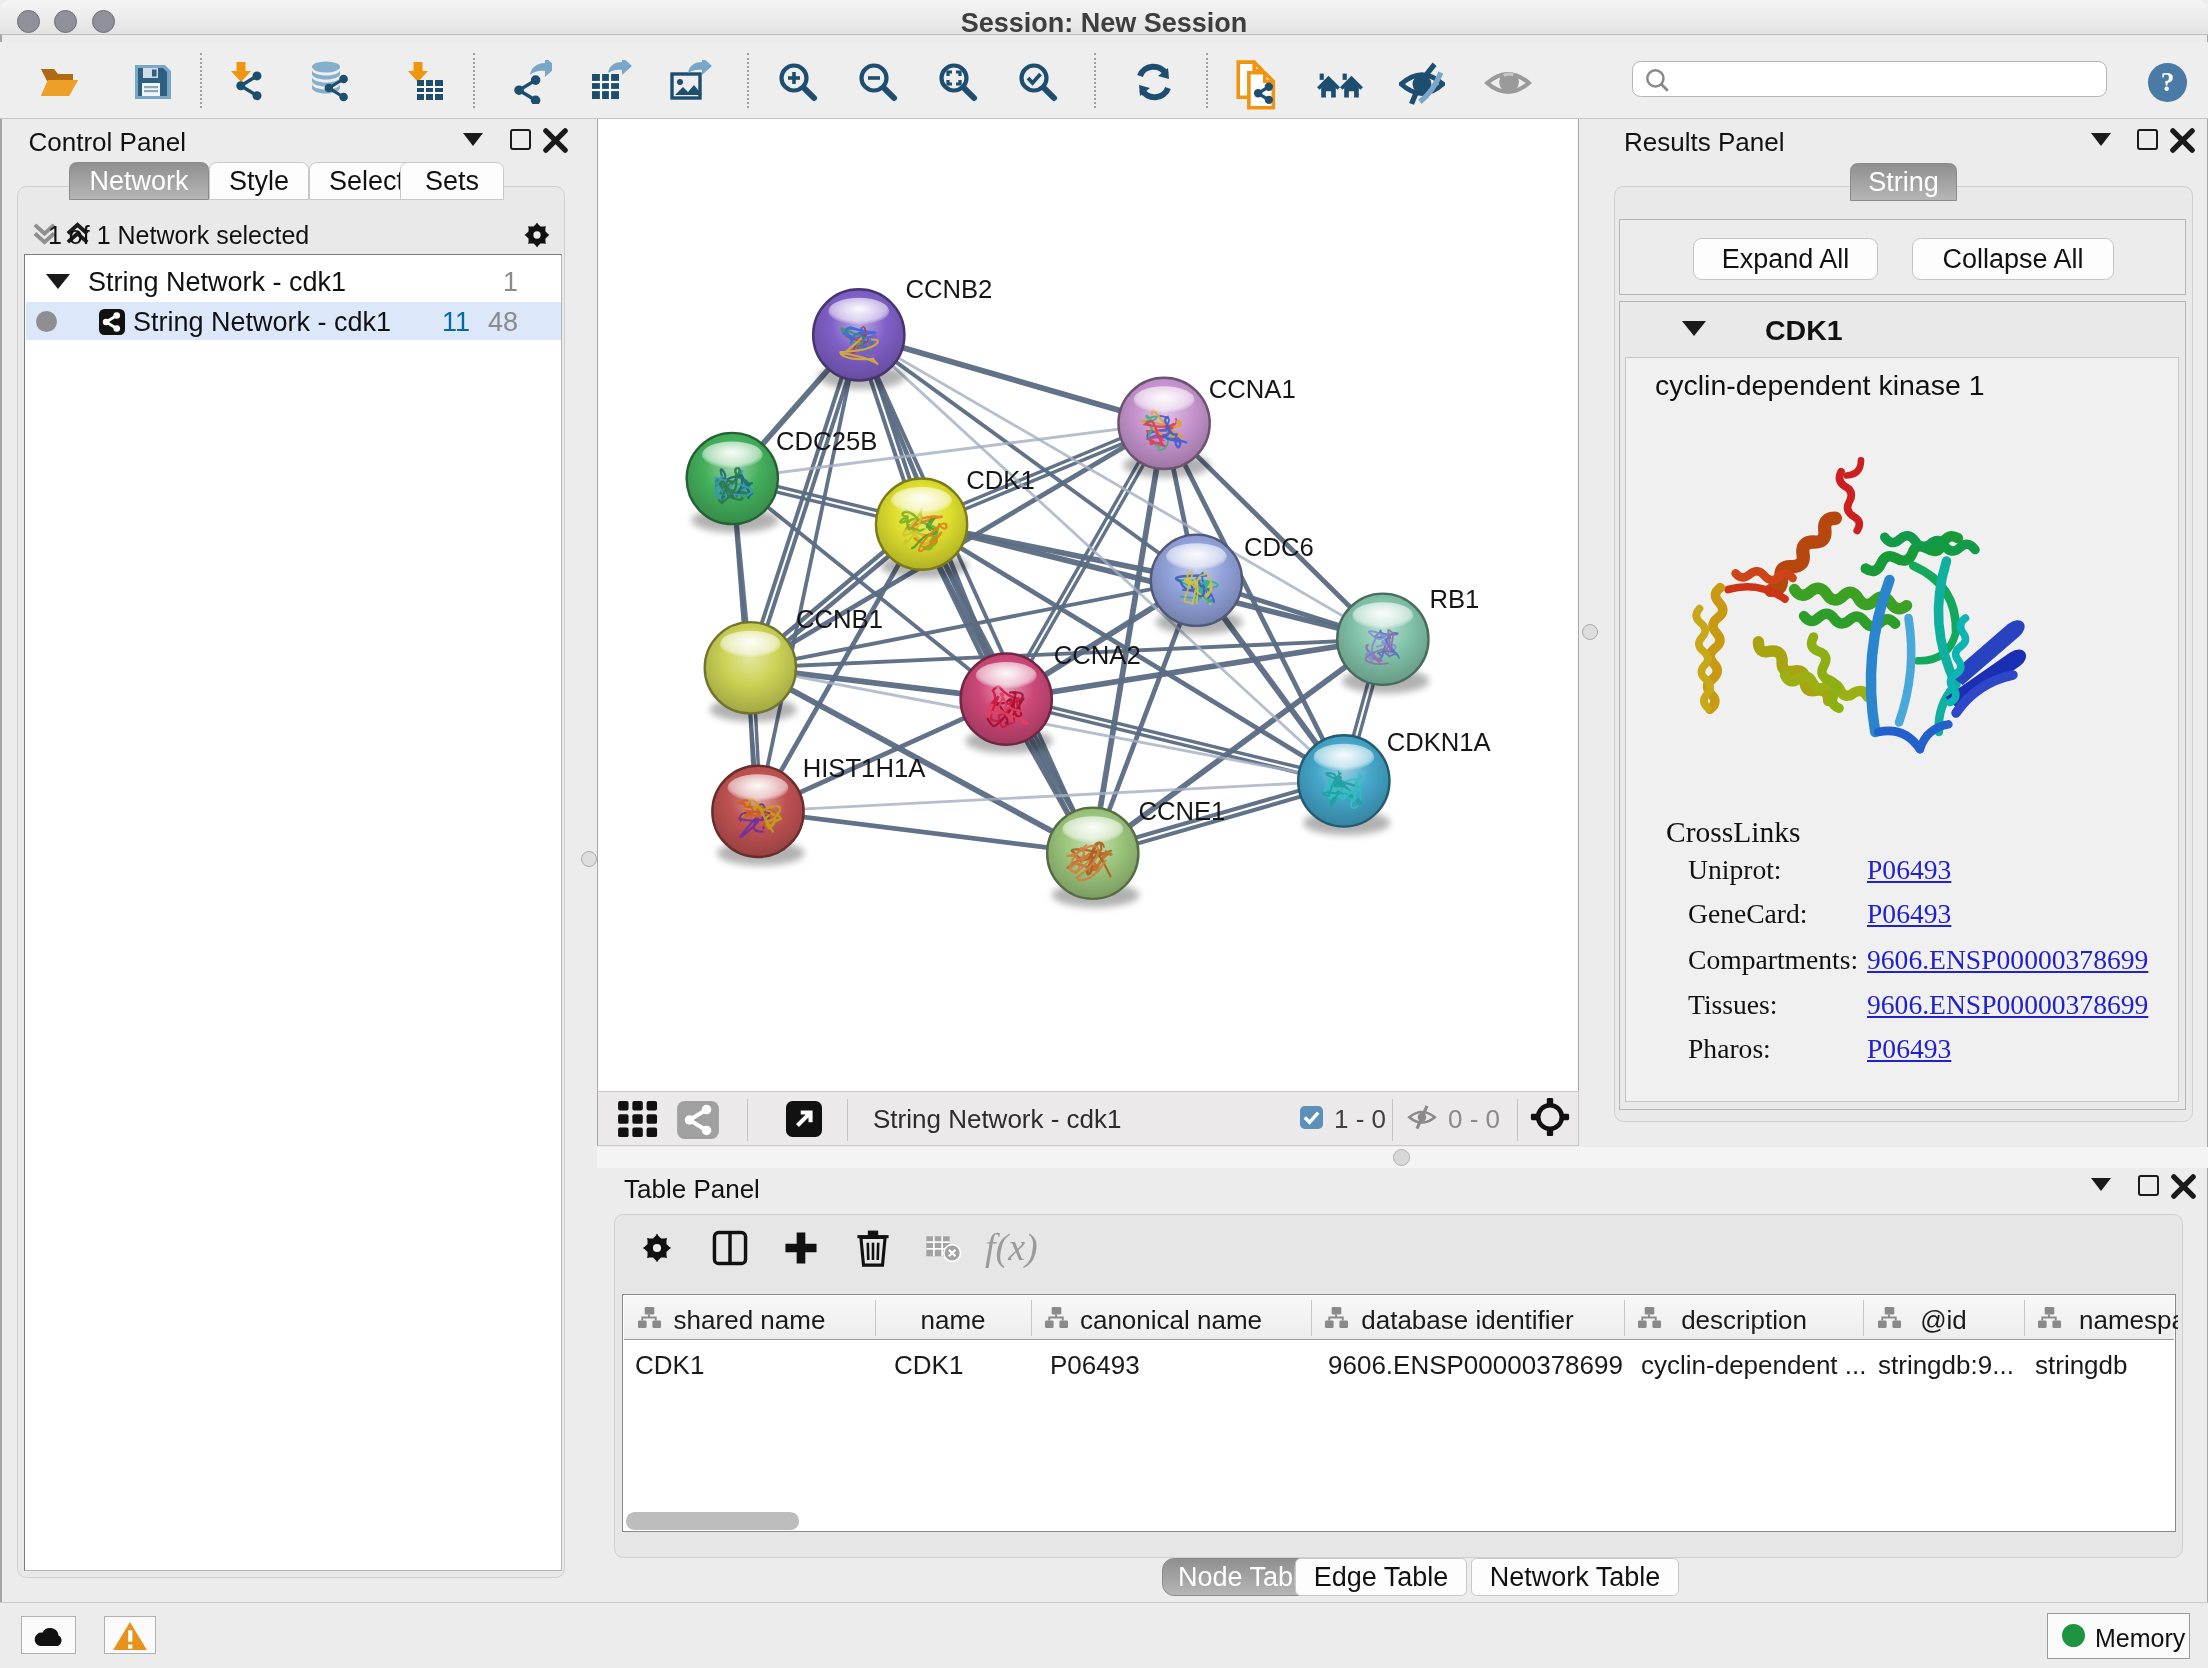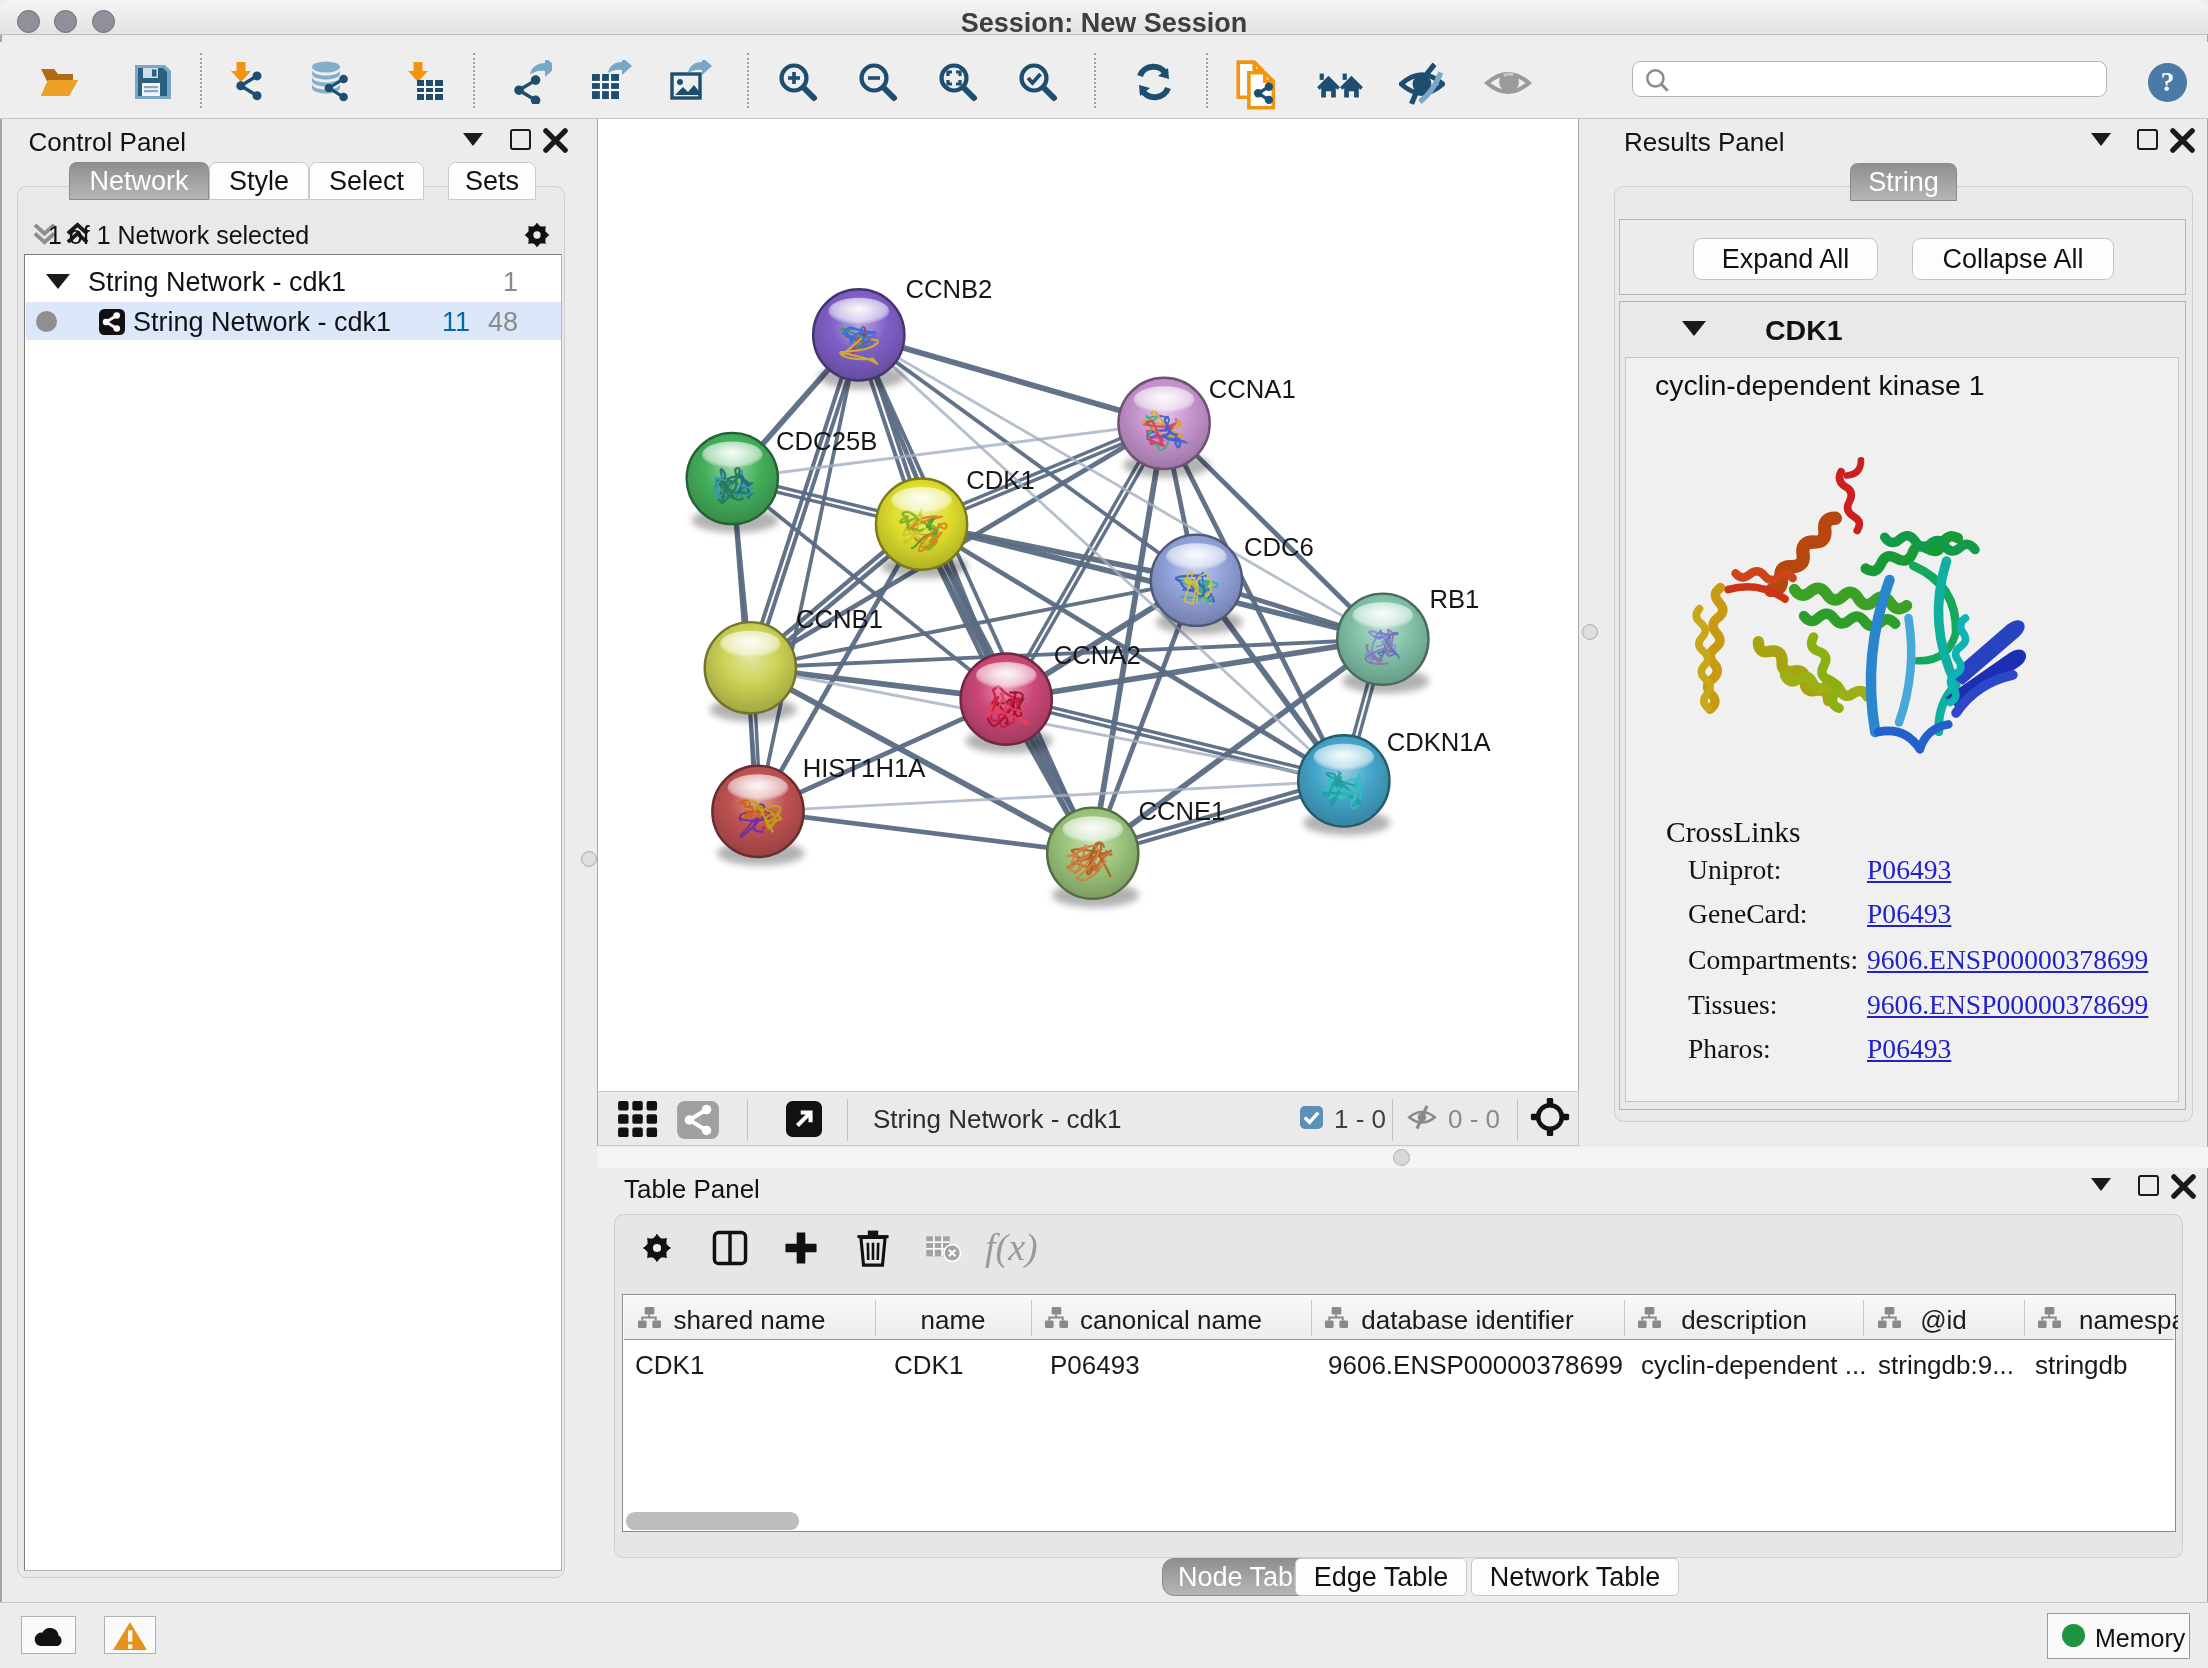--- a/index.html
+++ b/index.html
@@ -216,21 +216,21 @@
 <div class="abs tri" style="left:463px;top:133px"></div>
 <div class="abs sq" style="left:510px;top:129px"></div>
 <svg class="abs" style="left:542px;top:127px" width="27" height="27" viewBox="0 0 28 28">
     <path d="M4 4 L24 24 M24 4 L4 24" stroke="#1a1a1a" stroke-width="5.5" stroke-linecap="round"></path>
   </svg>
 
 <div class="panelbox" style="left:17px;top:186px;width:548px;height:1392px"></div>
 <div class="tab tabsel" style="left:69px;top:162px;width:140px">Network</div>
 <div class="tab" style="left:209px;top:162px;width:100px">Style</div>
 <div class="tab" style="left:309px;top:162px;width:115px">Select</div>
-<div class="tab" style="left:448px;top:162px;width:88px">Sets</div>
+<div class="tab" style="left:400px;top:162px;width:104px">Sets</div>
 
 <svg class="abs" style="left:32px;top:221px" width="25" height="27" viewBox="0 0 26 28">
     <g fill="none" stroke="#8f8f8f" stroke-width="4">
       <path d="M3 4 l10 9 10 -9"></path>
       <path d="M3 13 l10 9 10 -9"></path>
     </g>
   </svg>
 <svg class="abs" style="left:65px;top:221px" width="25" height="27" viewBox="0 0 26 28">
     <g fill="none" stroke="#1a1a1a" stroke-width="4">
       <path d="M3 13 l10 -9 10 9"></path>

